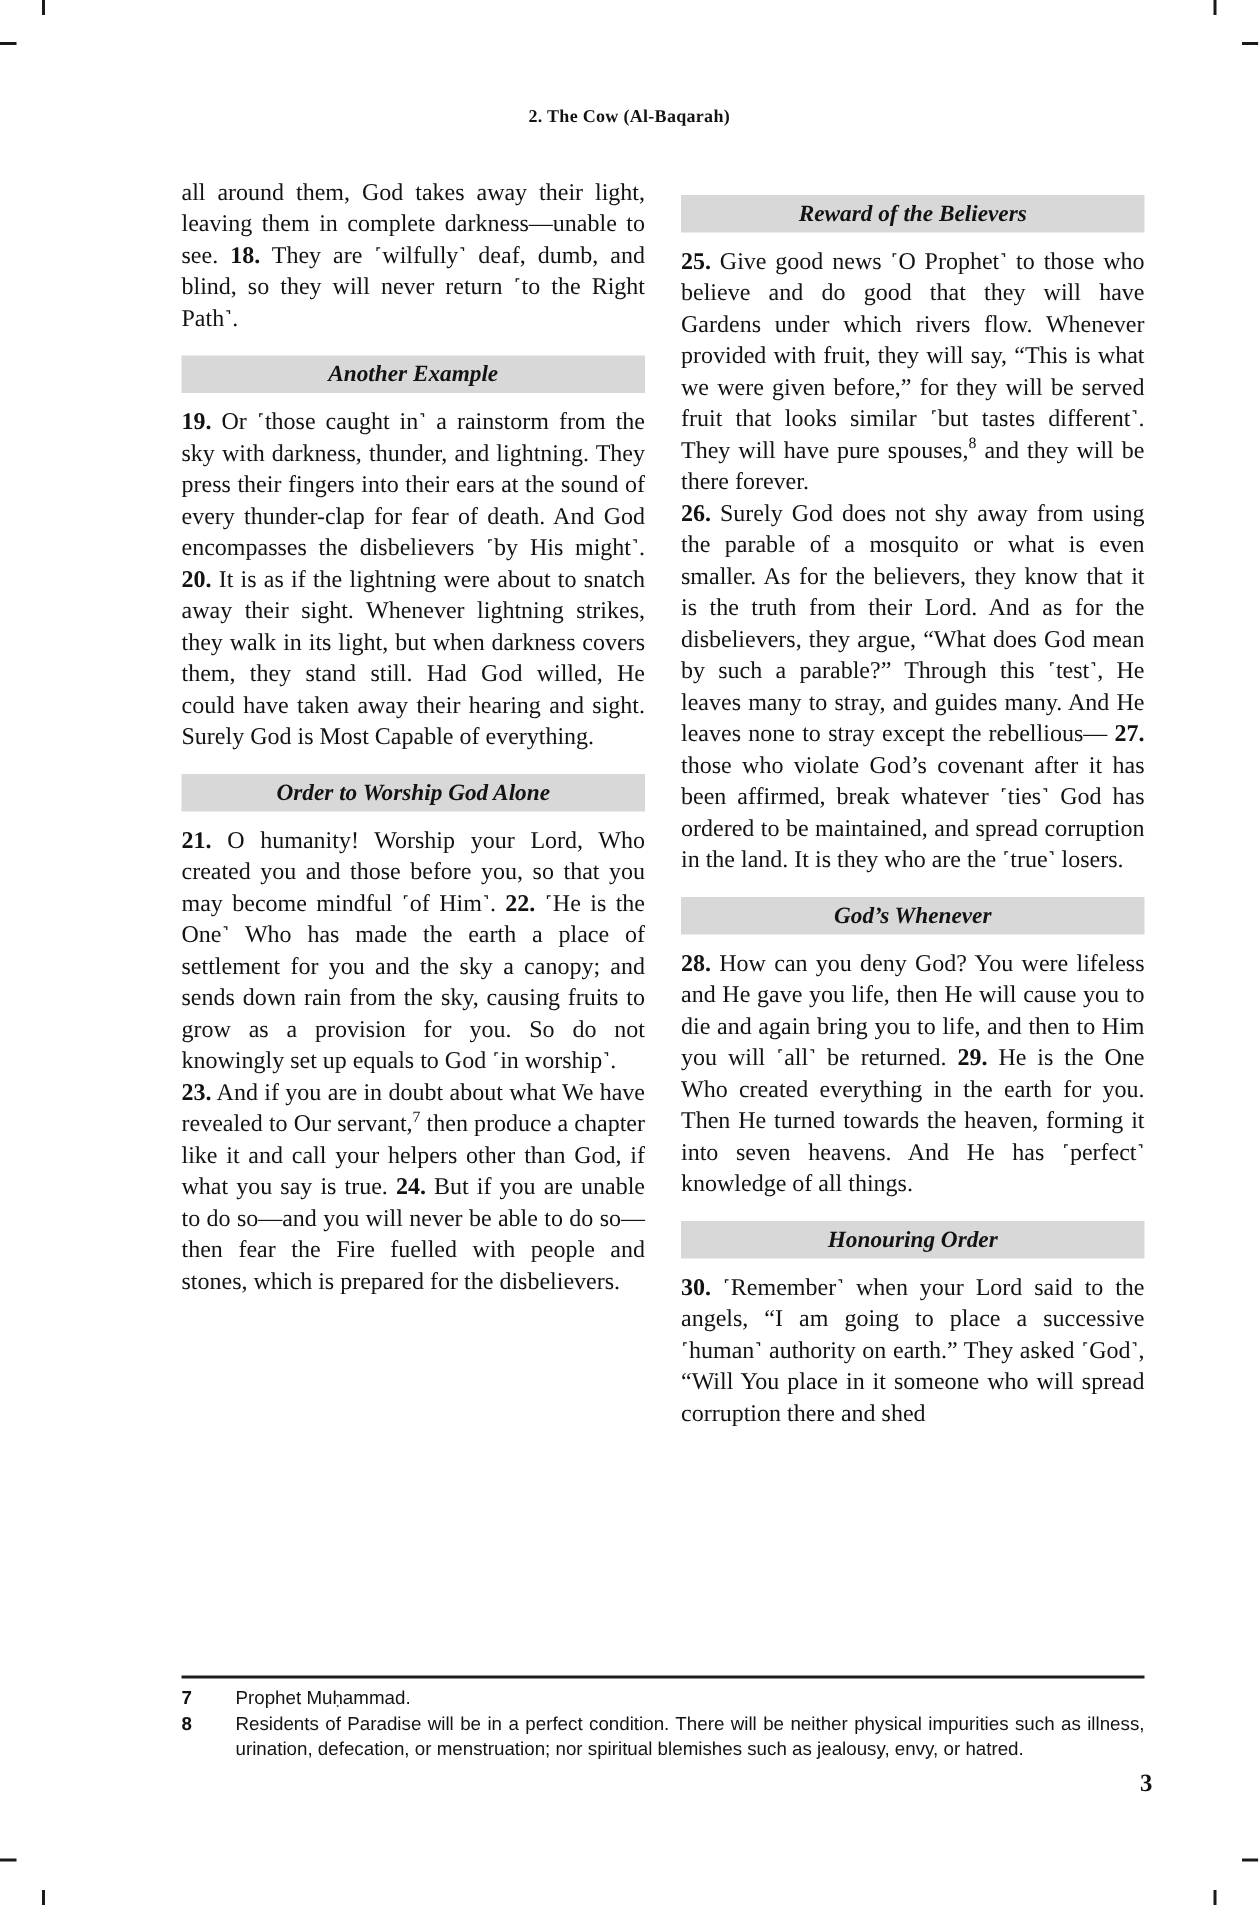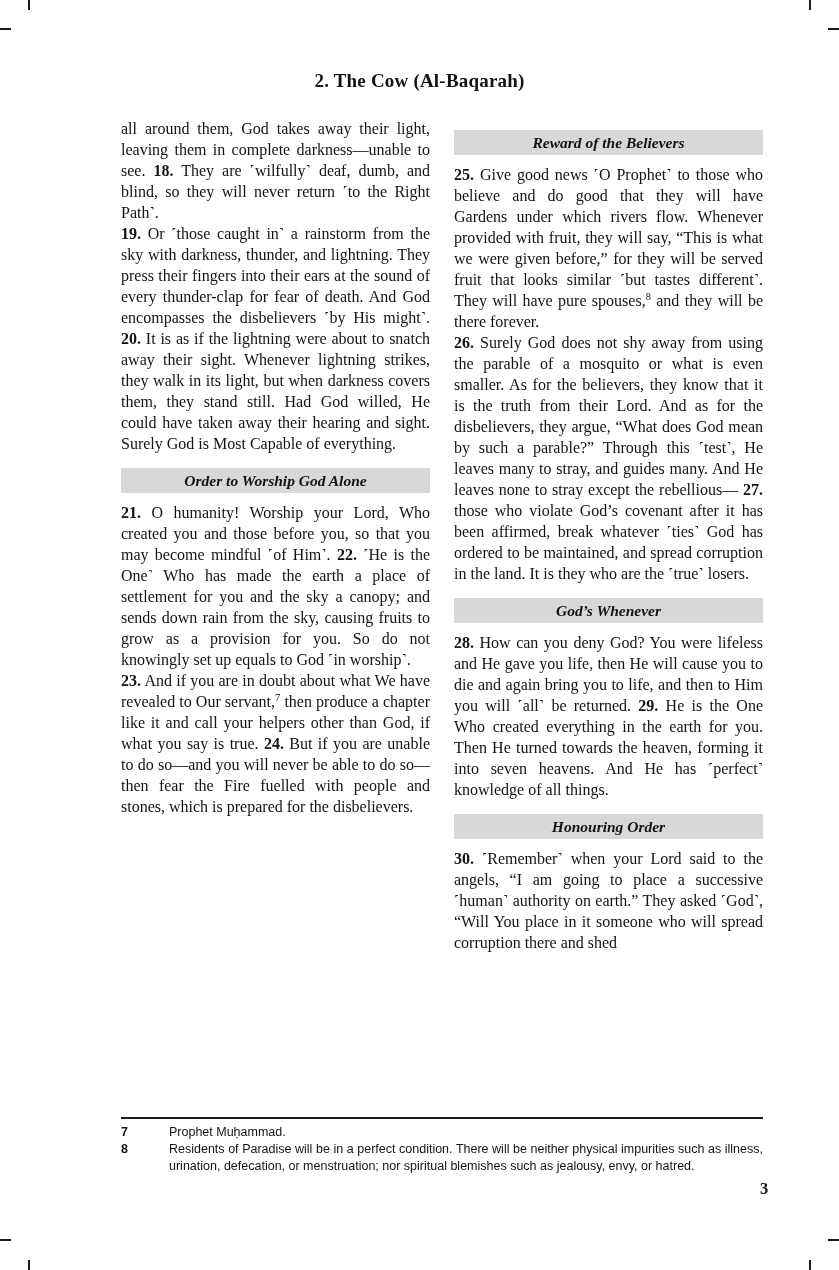--- a/index.html
+++ b/index.html
@@ -6,21 +6,21 @@
   .page {
     position:relative; width:839px; height:1270px; background:#ffffff;
     font-family:"Liberation Serif","DejaVu Serif",serif; color:#131313;
     overflow:hidden;
   }
   .crop { position:absolute; background:#1a1a1a; }
   .crop.v { width:2px; height:10px; }
   .crop.h { width:11px; height:2px; }
   .header-title {
     position:absolute; top:70px; left:0; width:100%; text-align:center;
-    font-size:19px; font-weight:bold; letter-spacing:0.2px;
+    font-size:12px; font-weight:bold; letter-spacing:0.2px;
   }
   .columns {
     position:absolute; top:118px; left:121px; width:642px;
     display:flex; gap:24px; align-items:flex-start;
   }
   .col { width:311px; }
   .section-heading {
     background:#d8d8d8; text-align:center; font-weight:bold; font-style:italic;
     font-size:15.5px; padding:4px 2px 3px 2px; margin:14px 0 9px 0;
   }
@@ -31,21 +31,21 @@
   .vno { font-weight:bold; }
   sup.fn-ref { font-size:10.5px; line-height:0; }
   .footnotes {
     position:absolute; left:121px; top:1117px; width:642px;
     border-top:2px solid #1f1f1f; padding-top:5px;
     font-family:"Liberation Sans","DejaVu Sans",sans-serif;
     font-size:12.5px; line-height:17px; color:#131313;
   }
   .fn-row { display:flex; }
   .fn-num { flex:none; width:36px; font-weight:bold; }
-  .fn-text { flex:1; text-align:justify;margin-left:12px; }
+  .fn-text { flex:1; text-align:justify; }
   .page-number {
     position:absolute; top:1179px; left:760px;
     font-size:16.5px; font-weight:bold;
   }
 </style>
 </head>
 <body>
 
 <div class="page">
 
@@ -56,20 +56,21 @@
   <div class="crop h" style="left:0; top:1239px;"></div>
   <div class="crop v" style="left:28px; top:1260px;"></div>
   <div class="crop h" style="left:828px; top:1239px;"></div>
   <div class="crop v" style="left:809px; top:1260px;"></div>
 
   <div class="header-title">2. The Cow (Al-Baqarah)</div>
 
   <div class="columns">
     <div class="col" id="col-left">
         <p class="verse"><span>all around them, God takes away their light, leaving them in complete darkness—unable to see. </span><span class="vno">18.</span><span> They are ˹wilfully˺ deaf, dumb, and blind, so they will never return ˹to the Right Path˺.</span></p>
+        <div class="section-heading">Another Example</div>
         <p class="verse"><span class="vno">19.</span><span> Or ˹those caught in˺ a rainstorm from the sky with darkness, thunder, and lightning. They press their fingers into their ears at the sound of every thunder-clap for fear of death. And God encompasses the disbelievers ˹by His might˺. </span><span class="vno">20.</span><span> It is as if the lightning were about to snatch away their sight. Whenever lightning strikes, they walk in its light, but when darkness covers them, they stand still. Had God willed, He could have taken away their hearing and sight. Surely God is Most Capable of everything.</span></p>
         <div class="section-heading">Order to Worship God Alone</div>
         <p class="verse"><span class="vno">21.</span><span> O humanity! Worship your Lord, Who created you and those before you, so that you may become mindful ˹of Him˺. </span><span class="vno">22.</span><span> ˹He is the One˺ Who has made the earth a place of settlement for you and the sky a canopy; and sends down rain from the sky, causing fruits to grow as a provision for you. So do not knowingly set up equals to God ˹in worship˺.</span></p>
         <p class="verse"><span class="vno">23.</span><span> And if you are in doubt about what We have revealed to Our servant,</span><sup class="fn-ref">7</sup><span> then produce a chapter like it and call your helpers other than God, if what you say is true. </span><span class="vno">24.</span><span> But if you are unable to do so—and you will never be able to do so—then fear the Fire fuelled with people and stones, which is prepared for the disbelievers.</span></p>
       </div>
     <div class="col" id="col-right">
         <div class="section-heading">Reward of the Believers</div>
         <p class="verse"><span class="vno">25.</span><span> Give good news ˹O Prophet˺ to those who believe and do good that they will have Gardens under which rivers flow. Whenever provided with fruit, they will say, “This is what we were given before,” for they will be served fruit that looks similar ˹but tastes different˺. They will have pure spouses,</span><sup class="fn-ref">8</sup><span> and they will be there forever.</span></p>
         <p class="verse"><span class="vno">26.</span><span> Surely God does not shy away from using the parable of a mosquito or what is even smaller. As for the believers, they know that it is the truth from their Lord. And as for the disbelievers, they argue, “What does God mean by such a parable?” Through this ˹test˺, He leaves many to stray, and guides many. And He leaves none to stray except the rebellious— </span><span class="vno">27.</span><span> those who violate God’s covenant after it has been affirmed, break whatever ˹ties˺ God has ordered to be maintained, and spread corruption in the land. It is they who are the ˹true˺ losers.</span></p>
         <div class="section-heading">God’s Whenever</div>

